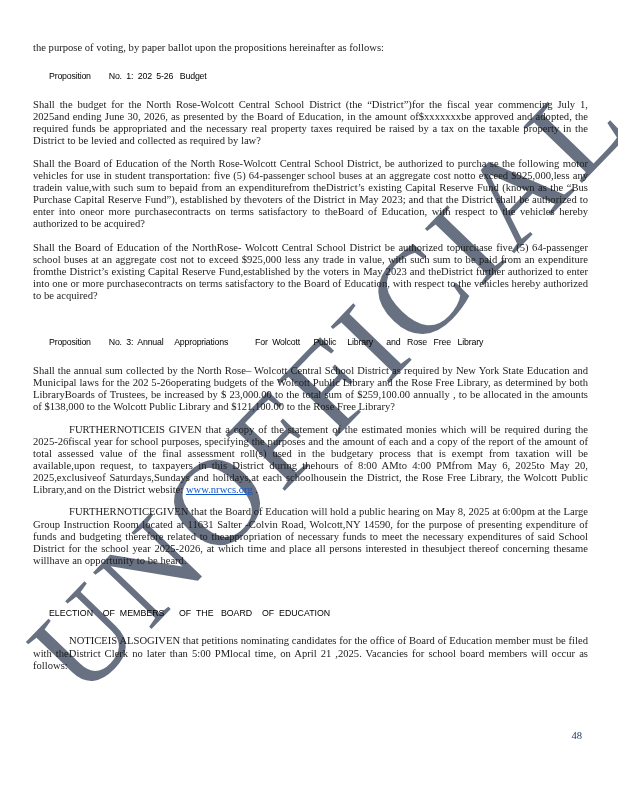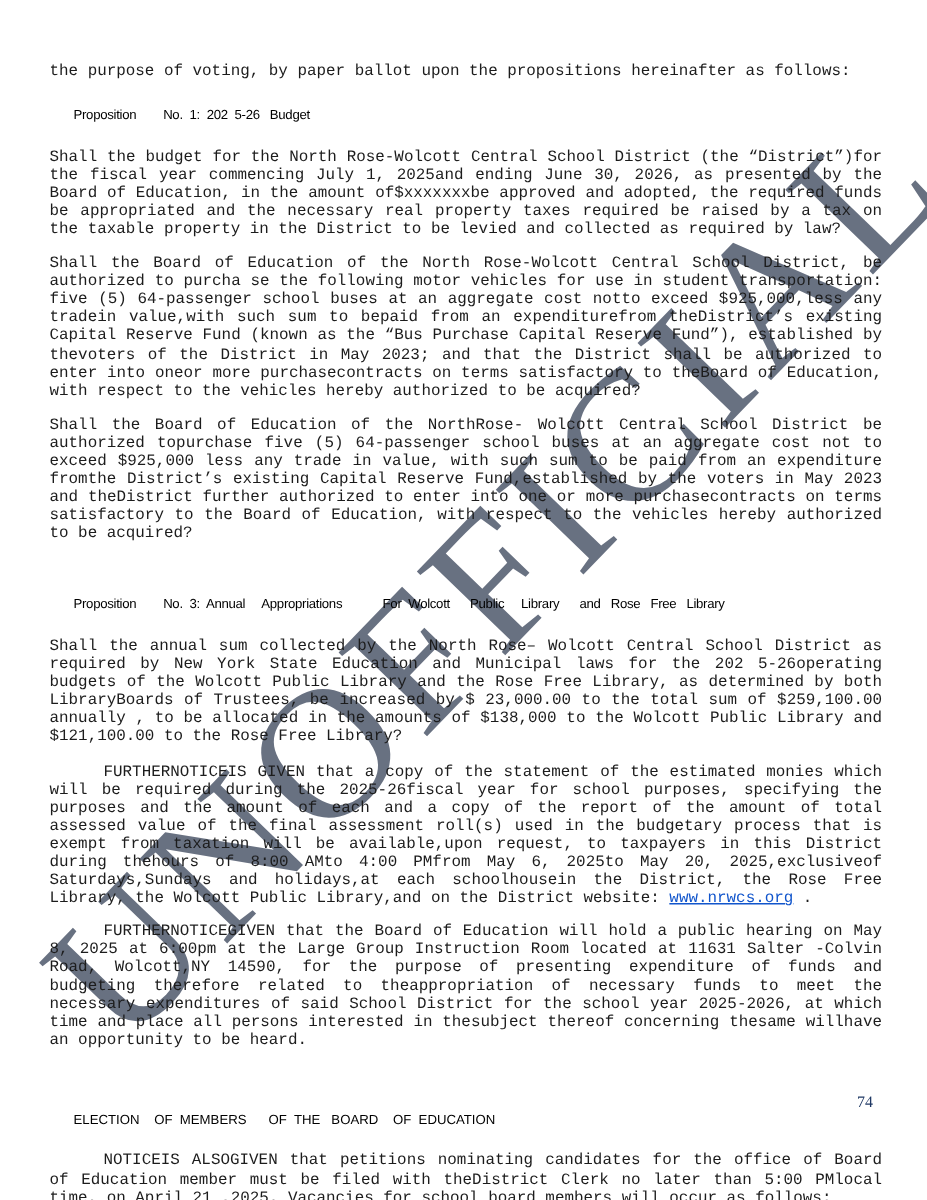--- a/index.html
+++ b/index.html
@@ -13,21 +13,21 @@
     transform:translate(-50%,-50%) rotate(-46deg);
     font-family:"Liberation Serif", serif;
     font-size:124px; letter-spacing:6px; white-space:nowrap;
     color:rgba(72,82,102,0.82); z-index:0; pointer-events:none;
     font-weight:normal;
   }
   .content {
     position:absolute; left:33px; right:30px; top:42px; z-index:1;
   }
   .body {
-    font-family:Liberation Mono, monospace;
+    font-family:Liberation Serif, serif;
     font-size:10.6px; line-height:12.1px;
     margin:0; text-align:justify; color:#1c1c1c;
   }
   .prop-heading {
     font-family:"Liberation Sans", sans-serif;
     font-weight:normal; font-size:8.8px; line-height:12.5px;
     letter-spacing:-0.2px; margin:16px; white-space:pre-wrap; color:#000;
   }
   .center { letter-spacing:0; }
   .ind { text-indent:36px; }
@@ -74,15 +74,15 @@
 
     <p class="body ind mb10"><span>FURTHERNOTICEIS GIVEN that a copy of the statement of the estimated monies which will be required during the 2025-26fiscal year for school purposes, specifying the purposes and the amount of each and a copy of the report of the amount of total assessed value of the final assessment roll(s) used in the budgetary process that is exempt from taxation will be available,upon request, to taxpayers in this District during thehours of 8:00 AMto 4:00 PMfrom May 6, 2025to May 20, 2025,exclusiveof Saturdays,Sundays and holidays,at each schoolhousein the District, the Rose Free Library, the Wolcott Public Library,and on the District website:  </span><a class="link" style="color: rgb(17, 85, 204);">www.nrwcs.org</a><span> .</span></p>
 
     <p class="body ind mb26">FURTHERNOTICEGIVEN that the Board of Education will hold a public hearing on May 8, 2025 at 6:00pm at the Large Group Instruction Room located at 11631 Salter -Colvin Road, Wolcott,NY 14590, for the purpose of presenting expenditure of funds and budgeting therefore related to theappropriation of necessary funds to meet the necessary expenditures of said School District for the school year 2025-2026, at which time and place all persons interested in thesubject thereof concerning thesame willhave an opportunity to be heard.</p>
 
     <h2 class="prop-heading center">ELECTION    OF  MEMBERS      OF  THE   BOARD    OF  EDUCATION</h2>
     <p class="body ind mb13">NOTICEIS ALSOGIVEN that petitions nominating candidates for the office of Board of Education member must be filed with theDistrict Clerk no later than 5:00 PMlocal time, on April 21 ,2025. Vacancies for school board members will occur as follows:</p>
 
   </main>
 
-  <div class="pagenum" style="color: rgb(31, 56, 100);">74</div>
+  <div class="pagenum" style="color: rgb(31, 56, 100);">48</div>
 
 </div>
 
 </body></html>

